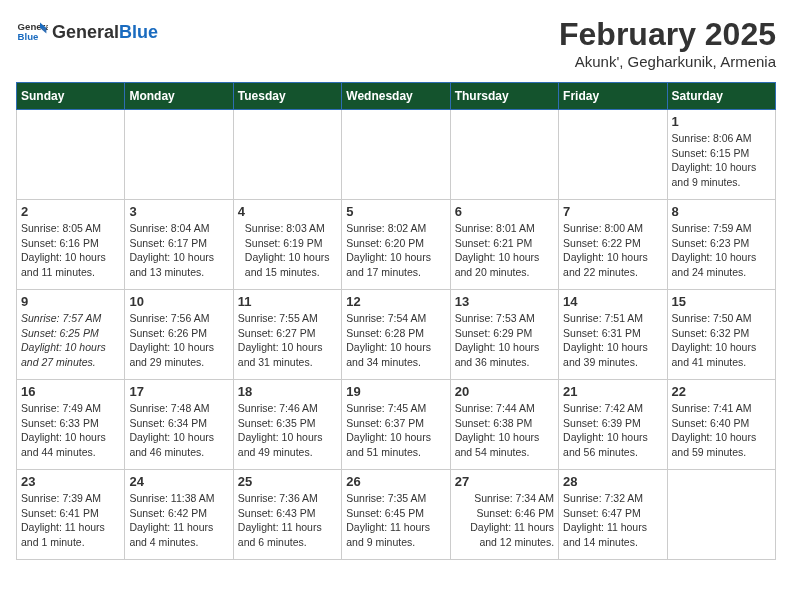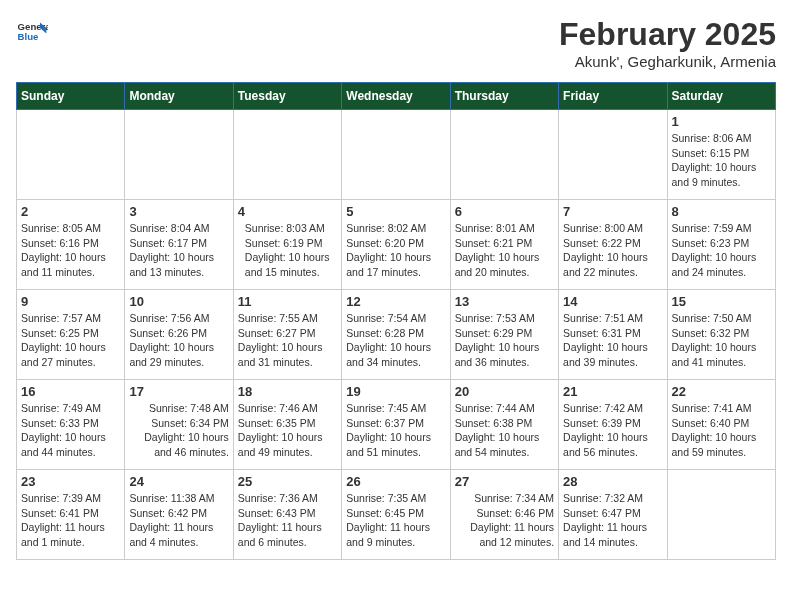--- a/index.html
+++ b/index.html
@@ -86,20 +86,23 @@
 <body>
 
 <div class="header-area">
   <div class="logo">
     <svg class="logo-icon" viewBox="0 0 40 40" xmlns="http://www.w3.org/2000/svg">
       <text x="2" y="18" font-size="12" font-weight="bold" fill="#333">General</text>
       <text x="2" y="30" font-size="12" font-weight="bold" fill="#1a6bbf">Blue</text>
       <polygon points="30,8 38,15 30,15" fill="#1a6bbf"></polygon>
       <polygon points="30,15 38,15 38,22" fill="#2e6db4"></polygon>
     </svg>
+    <div>
+      <span class="logo-general">General</span><span class="logo-blue">Blue</span>
+    </div>
   </div>
   <div class="title-area">
     <div class="calendar-title">February 2025</div>
     <div class="calendar-subtitle">Akunk', Gegharkunik, Armenia</div>
   </div>
 </div>
 
 <table class="calendar-table">
   <thead>
     <tr>
@@ -167,21 +170,21 @@
         <td>
           <span class="day-num">8</span>
           <div class="day-detail" style="white-space: pre-line;">Sunrise: 7:59 AM
 Sunset: 6:23 PM
 Daylight: 10 hours and 24 minutes.</div>
         </td>
       </tr>
       <tr>
         <td>
           <span class="day-num">9</span>
-          <div class="day-detail" style="white-space: pre-line;">Sunrise: 7:57 AM
+          <div class="day-detail" style="white-space: pre-line; font-style: italic;">Sunrise: 7:57 AM
 Sunset: 6:25 PM
 Daylight: 10 hours and 27 minutes.</div>
         </td>
         <td>
           <span class="day-num">10</span>
           <div class="day-detail" style="white-space: pre-line;">Sunrise: 7:56 AM
 Sunset: 6:26 PM
 Daylight: 10 hours and 29 minutes.</div>
         </td>
         <td>
@@ -217,21 +220,21 @@
       </tr>
       <tr>
         <td>
           <span class="day-num">16</span>
           <div class="day-detail" style="white-space: pre-line;">Sunrise: 7:49 AM
 Sunset: 6:33 PM
 Daylight: 10 hours and 44 minutes.</div>
         </td>
         <td>
           <span class="day-num">17</span>
-          <div class="day-detail" style="white-space: pre-line; text-align: right;">Sunrise: 7:48 AM
+          <div class="day-detail" style="white-space: pre-line;">Sunrise: 7:48 AM
 Sunset: 6:34 PM
 Daylight: 10 hours and 46 minutes.</div>
         </td>
         <td>
           <span class="day-num">18</span>
           <div class="day-detail" style="white-space: pre-line;">Sunrise: 7:46 AM
 Sunset: 6:35 PM
 Daylight: 10 hours and 49 minutes.</div>
         </td>
         <td>

